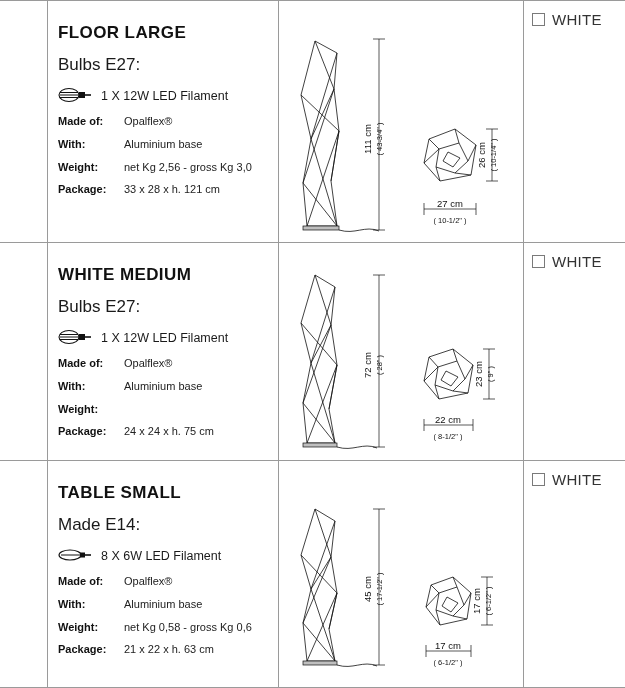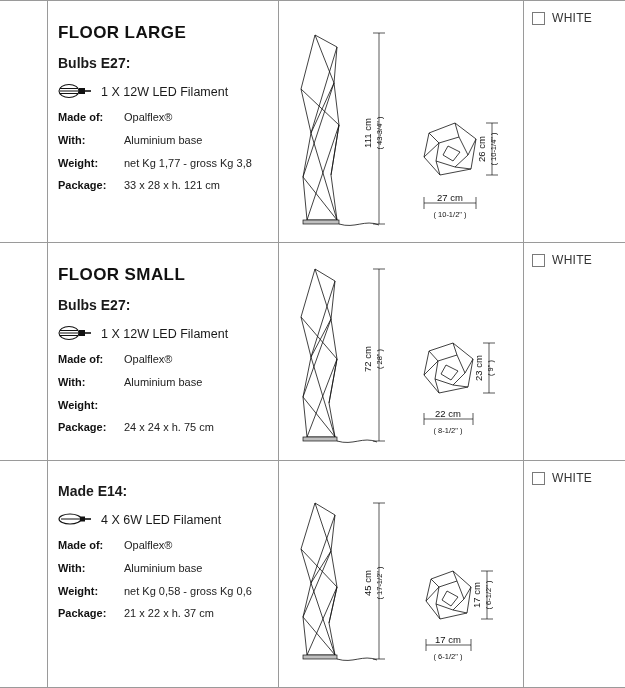--- a/index.html
+++ b/index.html
@@ -57,22 +57,22 @@
     padding: 22px 8px 0 6px;
   }
   .title {
     font-size: 17px;
     font-weight: bold;
     letter-spacing: 0.4px;
     color: #111;
     margin: 0 0 12px 4px;
   }
   .bulbs {
-    font-size: 14px;
-    font-weight: bold;
+    font-size: 17px;
+    font-weight: normal;
     margin: 0 0 10px 4px;
   }
   .lamprow {
     display: flex;
     align-items: flex-end;
     margin: 0 0 12px 4px;
     height: 18px;
   }
   .lampicon {
     width: 34px;
@@ -101,39 +101,39 @@
     color: #111;
   }
   .spec .v {
     color: #222;
   }
 
   
   .drawcol {
     position: absolute;
     left: 279px;
-    top: 4px;
+    top: 10px;
     width: 244px;
     height: 100%;
   }
   .drawcol svg { display: block; }
 
   
   .finishcol {
     position: absolute;
     left: 524px;
     top: 0;
     width: 101px;
     box-sizing: border-box;
     padding: 10px 0 0 8px;
   }
   .finish {
     display: flex;
     align-items: center;
-    font-size: 12px;
+    font-size: 15px;
     color: #333;
   }
   .swatch {
     width: 11px;
     height: 11px;
     border: 1px solid #7a7a7a;
     background: #fff;
     margin-right: 7px;
     flex: 0 0 auto;
   }
@@ -168,21 +168,21 @@
           <div class="spec">
             <span class="k">Made of:</span>
             <span class="v">Opalflex®</span>
           </div>
           <div class="spec">
             <span class="k">With:</span>
             <span class="v">Aluminium base</span>
           </div>
           <div class="spec">
             <span class="k">Weight:</span>
-            <span class="v">net Kg 1,77 - gross Kg 3,8</span>
+            <span class="v">net Kg 2,56 - gross Kg 3,0</span>
           </div>
           <div class="spec">
             <span class="k">Package:</span>
             <span class="v">33 x 28 x h. 121 cm</span>
           </div>
         </div>
       </div>
 
       <div class="drawcol">
         <svg width="244" height="242" viewBox="0 0 244 242">
@@ -230,21 +230,21 @@
         <div class="finish">
           <span class="swatch"></span>
           <span class="finish-label">WHITE</span>
         </div>
       </div>
     </div>
 
     <div class="row r2">
 
       <div class="textcol">
-        <div class="title">FLOOR SMALL</div>
+        <div class="title">WHITE MEDIUM</div>
         <div class="bulbs">Bulbs E27:</div>
         <div class="lamprow">
           <svg class="lampicon" viewBox="0 0 34 16">
             <ellipse cx="11" cy="8" rx="10" ry="6.5" fill="none" stroke="#111" stroke-width="1.1"></ellipse>
             <path d="M2 5.5 H20 M2 8 H21 M2 10.5 H20" stroke="#111" stroke-width="1"></path>
             <rect x="21" y="5" width="6" height="6" fill="#111"></rect>
             <path d="M27 8 L33 8" stroke="#111" stroke-width="1.6"></path>
           </svg>
           <span class="lamptext">1 X 12W LED Filament</span>
         </div>
@@ -307,46 +307,47 @@
         <div class="finish">
           <span class="swatch"></span>
           <span class="finish-label">WHITE</span>
         </div>
       </div>
     </div>
 
     <div class="row r3 last">
 
       <div class="textcol">
+        <div class="title">TABLE SMALL</div>
         <div class="bulbs">Made E14:</div>
         <div class="lamprow">
           <svg class="lampicon" viewBox="0 0 34 16">
             <ellipse cx="12" cy="8" rx="11" ry="5" fill="none" stroke="#111" stroke-width="1.1"></ellipse>
             <path d="M3 8 H22" stroke="#111" stroke-width="1"></path>
             <rect x="22" y="5.5" width="5" height="5" fill="#111"></rect>
             <path d="M27 8 L33 8" stroke="#111" stroke-width="1.6"></path>
           </svg>
-          <span class="lamptext">4 X 6W LED Filament</span>
+          <span class="lamptext">8 X 6W LED Filament</span>
         </div>
         <div class="specs">
           <div class="spec">
             <span class="k">Made of:</span>
             <span class="v">Opalflex®</span>
           </div>
           <div class="spec">
             <span class="k">With:</span>
             <span class="v">Aluminium base</span>
           </div>
           <div class="spec">
             <span class="k">Weight:</span>
             <span class="v">net Kg 0,58 - gross Kg 0,6</span>
           </div>
           <div class="spec">
             <span class="k">Package:</span>
-            <span class="v">21 x 22 x h. 37 cm</span>
+            <span class="v">21 x 22 x h. 63 cm</span>
           </div>
         </div>
       </div>
 
       <div class="drawcol">
         <svg width="244" height="228" viewBox="0 0 244 228">
           <g stroke="#111" stroke-width="0.8" fill="none">
             <path d="M36 38 L56 50 L52 86 L58 122 L50 158 L56 190 L28 190 L24 152 L32 118 L22 84 L36 38 Z"></path>
             <path d="M36 38 L52 86 L24 152 M56 50 L32 118 L56 190 M22 84 L58 122 L28 190 M52 86 L32 118 M58 122 L50 158 M24 152 L56 190"></path>
             <rect x="24" y="190" width="34" height="4" fill="#bfbfbf" stroke="#111" stroke-width="0.7"></rect>

